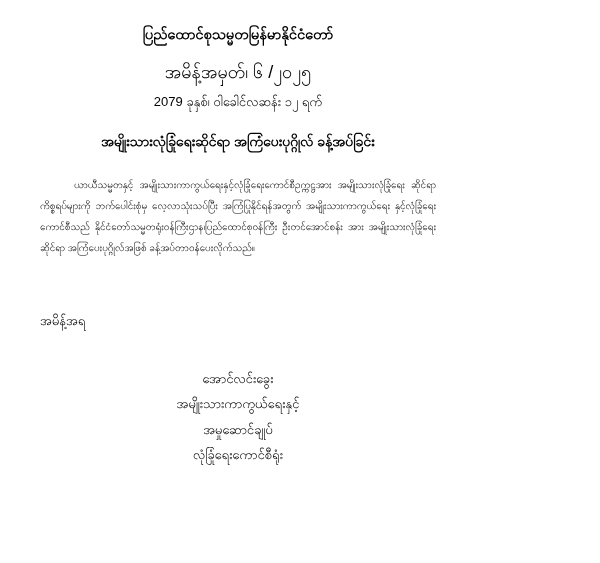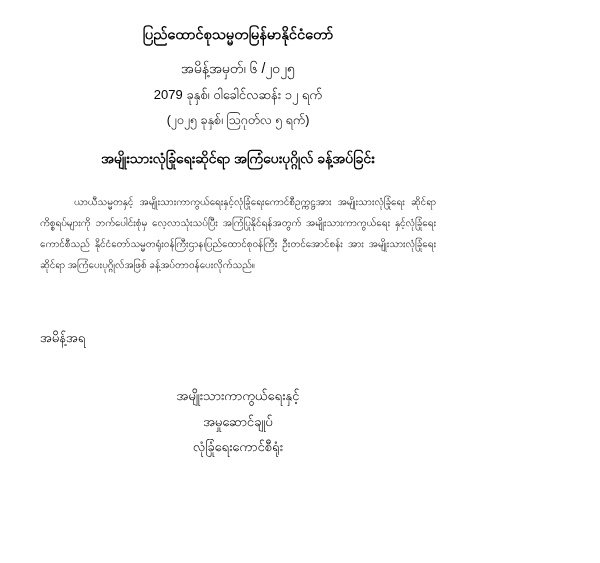--- a/index.html
+++ b/index.html
@@ -24,21 +24,21 @@
   .center {
     text-align: center;
   }
   .doc-title {
     font-size: 14.5px;
     font-weight: bold;
     line-height: 1.72;
     letter-spacing: 0.1px;
   }
   .doc-number {
-    font-size: 14px;
+    font-size: 18px;
     line-height: 1.8;
     margin-top: 9px;
   }
   .doc-date-my {
     font-size: 13px;
     line-height: 1.8;
     margin-top: 2px;
   }
   .doc-date-greg {
     font-size: 12.5px;
@@ -87,29 +87,29 @@
 <div class="page">
 
   <div class="center doc-title">
     <div>ပြည်ထောင်စုသမ္မတမြန်မာနိုင်ငံတော်</div>
   </div>
 
   <div class="center doc-number">အမိန့်အမှတ်၊ ၆ /၂၀၂၅</div>
 
   <div class="center doc-date-my">2079 ခုနှစ်၊ ဝါခေါင်လဆန်း  ၁၂  ရက်</div>
 
-  <div class="center doc-date-greg">(၂၀၂၅ ခုနှစ်၊ ဩဂုတ်လ  ၅ ရက်)</div>
 
   <div class="center subject">အမျိုးသားလုံခြုံရေးဆိုင်ရာ အကြံပေးပုဂ္ဂိုလ် ခန့်အပ်ခြင်း</div>
 
   <div class="body-block">
     <p>ယာယီသမ္မတနှင့် အမျိုးသားကာကွယ်ရေးနှင့်လုံခြုံရေးကောင်စီဥက္ကဋ္ဌအား အမျိုးသားလုံခြုံရေး ဆိုင်ရာကိစ္စရပ်များကို ဘက်ပေါင်းစုံမှ လေ့လာသုံးသပ်ပြီး အကြံပြုနိုင်ရန်အတွက် အမျိုးသားကာကွယ်ရေး နှင့်လုံခြုံရေးကောင်စီသည် နိုင်ငံတော်သမ္မတရုံးဝန်ကြီးဌာန၊ပြည်ထောင်စုဝန်ကြီး ဦးတင်အောင်စန်း အား အမျိုးသားလုံခြုံရေးဆိုင်ရာ အကြံပေးပုဂ္ဂိုလ်အဖြစ် ခန့်အပ်တာဝန်ပေးလိုက်သည်။</p>
   </div>
 
   <div class="by-order">အမိန့်အရ</div>
 
   <div class="signature">
+    <span class="sig-line sig-name">အောင်လင်းခွေး</span>
     <span class="sig-line">အမျိုးသားကာကွယ်ရေးနှင့်</span>
     <span class="sig-line">အမှုဆောင်ချုပ်</span>
     <span class="sig-line">လုံခြုံရေးကောင်စီရုံး</span>
   </div>
 
 </div>
 
 </body></html>

